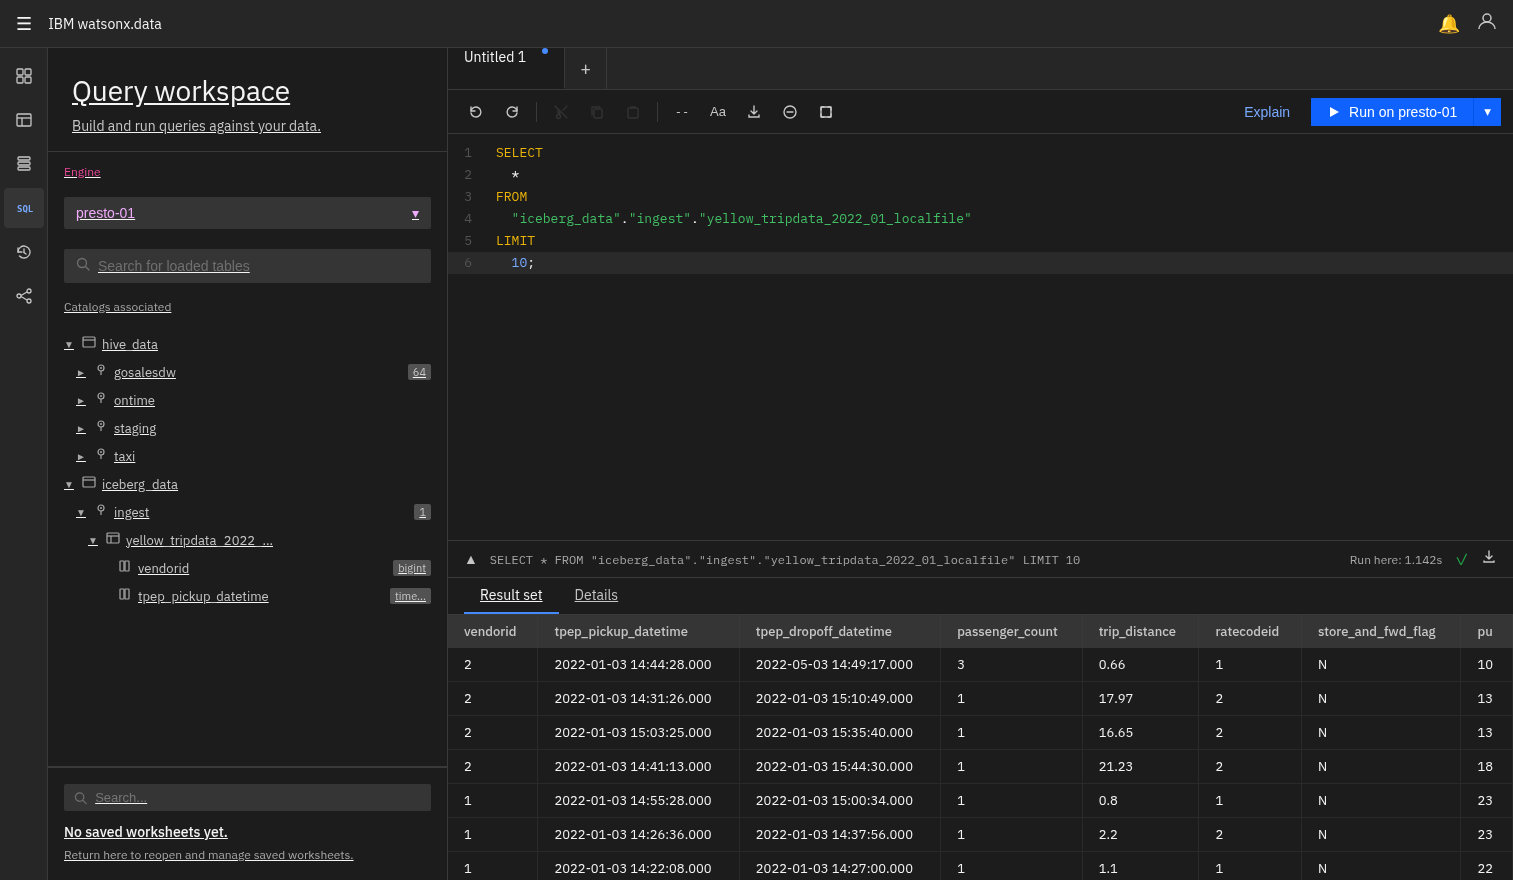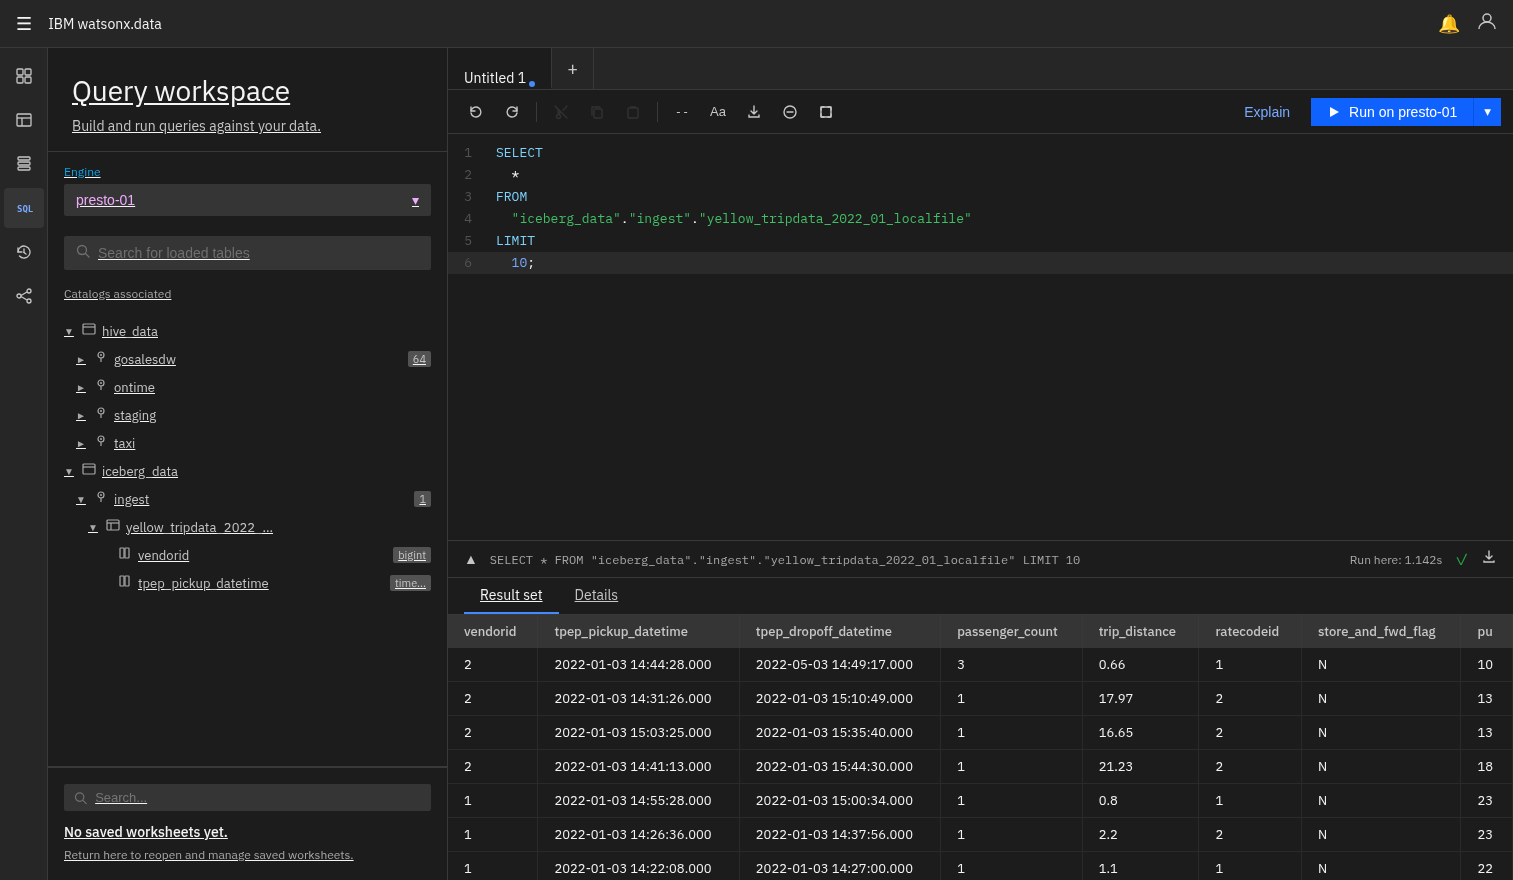--- a/index.html
+++ b/index.html
@@ -27,21 +27,21 @@
     
     .left-panel { background: #1c1c1c; width: 400px; display: flex; flex-direction: column; border-right: 1px solid #393939; flex-shrink: 0; overflow: hidden; text-decoration: underline; }
     
     .page-header { padding: 24px 24px 16px; }
     .page-title { font-size: 28px; font-weight: 400; color: #f4f4f4; margin-bottom: 8px; }
     .page-subtitle { font-size: 14px; color: #c6c6c6; }
     
     .panel-divider { height: 1px; background: #393939; margin: 0; }
     
     .engine-section { padding: 12px 16px; }
-    .engine-label { font-size: 12px; color: #0ea5e9; margin-bottom: 5px; }
+    .engine-label { font-size: 12px; color: #ec4899; margin-bottom: 18px; }
     .engine-select { display: flex; align-items: center; justify-content: space-between; background: #353535; border: none; color: #f0abfc; padding: 8px 12px; width: 100%; cursor: pointer; font-size: 14px; border-radius: 2px; }
     
     .search-section { padding: 8px 16px; }
     .search-box { display: flex; align-items: center; gap: 8px; background: #353535; border: none; padding: 8px 12px; width: 100%; color: #6f6f6f; font-size: 14px; border-radius: 2px; }
     .search-box input { background: transparent; border: none; color: #f4f4f4; width: 100%; outline: none; font-size: 14px; }
     .search-box input::placeholder { color: #6f6f6f; }
     
     .tree-section { flex: 1; overflow-y: auto; padding: 8px 0; }
     .tree-section-label { padding: 8px 16px; font-size: 12px; color: #a8a8a8; }
     
@@ -59,21 +59,21 @@
     .saved-search { display: flex; align-items: center; gap: 8px; background: #353535; padding: 6px 10px; border-radius: 2px; margin-bottom: 12px; }
     .saved-search input { background: transparent; border: none; color: #f4f4f4; outline: none; font-size: 13px; width: 100%; }
     .saved-title { font-size: 14px; color: #f4f4f4; font-weight: 500; margin-bottom: 6px; }
     .saved-desc { font-size: 12px; color: #a8a8a8; line-height: 1.4; }
     
     
     .right-area { flex: 1; display: flex; flex-direction: column; overflow: hidden; background: #1c1c1c; }
     
     
     .tabs-bar { display: flex; align-items: center; background: #262626; border-bottom: 1px solid #393939; height: 42px; padding: 0; }
-    .tab { display: flex; align-items: flex-end; gap: 3px; padding: 0 16px; height: 100%; cursor: pointer; font-size: 14px; color: #c6c6c6; border-right: 1px solid #393939; position: relative; }
+    .tab { display: flex; align-items: flex-start; gap: 16px; padding: 0 16px; height: 100%; cursor: pointer; font-size: 14px; color: #c6c6c6; border-right: 1px solid #393939; position: relative; }
     .tab.active { background: #1c1c1c; color: #f4f4f4; border-bottom: 2px solid #1c1c1c; }
     .tab-dot { width: 6px; height: 6px; border-radius: 50%; background: #4589ff; }
     .tab-add { display: flex; align-items: center; justify-content: center; width: 42px; height: 100%; cursor: pointer; color: #c6c6c6; font-size: 18px; border-right: 1px solid #393939; }
     
     
     .editor-toolbar { display: flex; align-items: center; gap: 4px; padding: 6px 12px; background: #1c1c1c; border-bottom: 1px solid #393939; height: 44px; }
     .toolbar-btn { display: flex; align-items: center; justify-content: center; width: 32px; height: 32px; cursor: pointer; color: #c6c6c6; border-radius: 2px; font-size: 16px; background: transparent; border: none; }
     .toolbar-btn.disabled { opacity: 0.4; cursor: not-allowed; }
     .toolbar-divider { width: 1px; height: 20px; background: #393939; margin: 0 4px; }
     .toolbar-spacer { flex: 1; }
@@ -81,21 +81,21 @@
     .run-btn-group { display: flex; }
     .run-btn { background: #0f62fe; color: #fff; border: none; padding: 6px 16px; cursor: pointer; font-size: 14px; display: flex; align-items: center; gap: 8px; border-radius: 0; }
     .run-btn-arrow { background: #0f62fe; border: none; border-left: 1px solid #0353e9; color: #fff; padding: 6px 10px; cursor: pointer; display: flex; align-items: center; border-radius: 0; }
     
     
     .code-editor { flex: 1; background: #1c1c1c; overflow: auto; padding: 8px 0; font-family: 'IBM Plex Mono', 'Courier New', monospace; font-size: 13px; }
     .code-line { display: flex; align-items: flex-start; min-height: 22px; }
     .code-line.highlighted { background: #2a2a2a; }
     .line-num { color: #525252; width: 40px; text-align: right; padding-right: 16px; flex-shrink: 0; user-select: none; font-size: 13px; line-height: 22px; }
     .line-content { flex: 1; padding-left: 8px; line-height: 22px; white-space: pre; }
-    .kw { color: #7dd3fc; }
+    .kw { color: #eab308; }
     .str { color: #42be65; }
     .num { color: #78a9ff; }
     .sym { color: #f4f4f4; }
     
     
     .results-area { background: #1c1c1c; border-top: 1px solid #393939; display: flex; flex-direction: column; height: 340px; flex-shrink: 0; }
     .results-header { display: flex; align-items: center; padding: 8px 16px; gap: 12px; border-bottom: 1px solid #393939; flex-shrink: 0; }
     .collapse-btn { cursor: pointer; color: #c6c6c6; font-size: 14px; }
     .query-preview { flex: 1; font-size: 12px; color: #a8a8a8; font-family: 'IBM Plex Mono', monospace; overflow: hidden; text-overflow: ellipsis; white-space: nowrap; }
     .run-time { font-size: 12px; color: #a8a8a8; }

